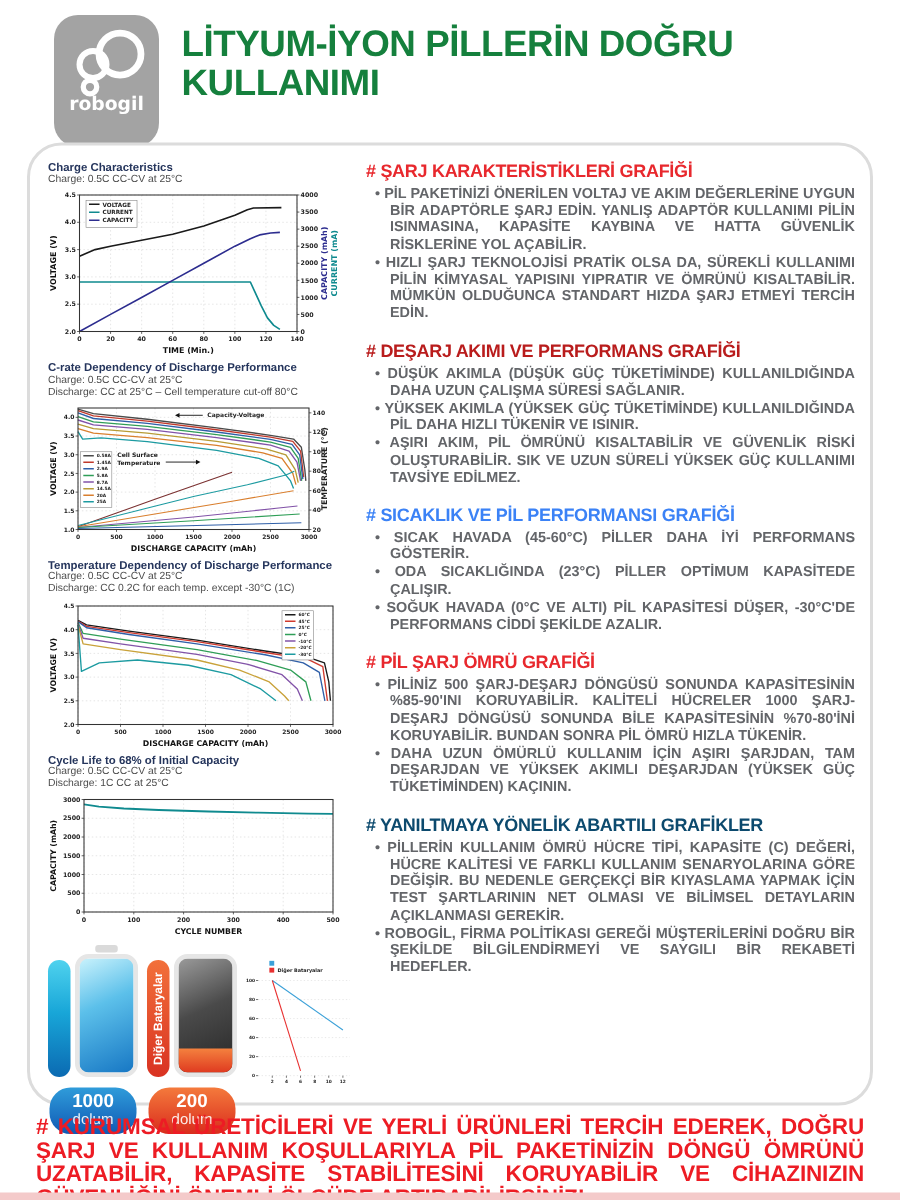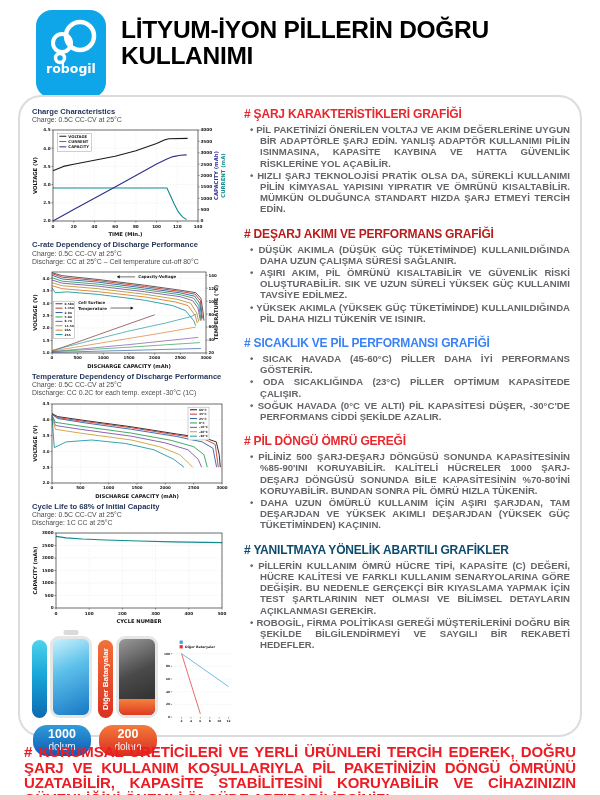--- a/index.html
+++ b/index.html
@@ -1,20 +1,20 @@
 <!DOCTYPE html>
 <html><head>
 <meta charset="utf-8">
 <style>
   html,body{margin:0;padding:0;background:#ffffff;}
   .page{position:relative;width:600px;height:800px;background:#ffffff;overflow:hidden;
         font-family:"Liberation Sans",sans-serif;}
   
   .header{position:absolute;top:10px;left:36px;display:flex;gap:15px;align-items:flex-start;}
-  .logo{width:70px;height:88px;background:#0ea5e9;border-radius:16px;flex:0 0 auto;}
+  .logo{width:70px;height:88px;background:#a3a3a3;border-radius:16px;flex:0 0 auto;}
   .title{font-size:24.5px;font-weight:800;line-height:1.05;width:430px;margin-top:7px;
          letter-spacing:-0.3px;text-transform:uppercase;}
   
   .panel{position:absolute;top:95px;left:18px;width:564px;height:642px;box-sizing:border-box;
          border:2.5px solid #dcdcdc;border-radius:23px;background:#fff;}
   .leftcol{position:absolute;left:12px;top:10px;width:204px;}
   .rightcol{position:absolute;left:224px;top:10px;width:326px;}
   
   .chart-block{margin-bottom:3px;}
   .c-title{font-size:7.6px;font-weight:700;color:#25355c;line-height:1.2;}
@@ -62,21 +62,21 @@
 
   <div class="header">
     <div class="logo">
       <svg viewBox="0 0 70 70" width="70" height="70">
         <circle cx="44" cy="26" r="14" fill="none" stroke="#ffffff" stroke-width="4.5"></circle>
         <circle cx="26" cy="33" r="9" fill="none" stroke="#ffffff" stroke-width="4"></circle>
         <circle cx="24" cy="48" r="4.5" fill="none" stroke="#ffffff" stroke-width="3.5"></circle>
         <text x="35" y="63" text-anchor="middle" fill="#ffffff" font-size="12.5" font-weight="bold" font-family="Liberation Sans, sans-serif">robogil</text>
       </svg>
     </div>
-    <div class="title" style="color: #000000;">LİTYUM-İYON PİLLERİN DOĞRU KULLANIMI</div>
+    <div class="title" style="color: #15803d;">LİTYUM-İYON PİLLERİN DOĞRU KULLANIMI</div>
   </div>
 
   <div class="panel">
 
     <div class="leftcol">
 
       <div class="chart-block">
         <div class="c-title">Charge Characteristics</div>
         <div class="c-sub">Charge: 0.5C CC-CV at 25°C</div>
         <svg class="c-svg" width="196" height="112" viewBox="0 0 196 112">
@@ -461,36 +461,36 @@
         <ul class="sec-list">
           <li>PİL PAKETİNİZİ ÖNERİLEN VOLTAJ VE AKIM DEĞERLERİNE UYGUN BİR ADAPTÖRLE ŞARJ EDİN. YANLIŞ ADAPTÖR KULLANIMI PİLİN ISINMASINA, KAPASİTE KAYBINA VE HATTA GÜVENLİK RİSKLERİNE YOL AÇABİLİR.</li>
           <li>HIZLI ŞARJ TEKNOLOJİSİ PRATİK OLSA DA, SÜREKLİ KULLANIMI PİLİN KİMYASAL YAPISINI YIPRATIR VE ÖMRÜNÜ KISALTABİLİR. MÜMKÜN OLDUĞUNCA STANDART HIZDA ŞARJ ETMEYİ TERCİH EDİN.</li>
         </ul>
       </div>
 
       <div class="section">
         <div class="sec-head" style="color: #b91c1c;">#  DEŞARJ AKIMI VE PERFORMANS GRAFİĞİ</div>
         <ul class="sec-list">
           <li>DÜŞÜK AKIMLA (DÜŞÜK GÜÇ TÜKETİMİNDE) KULLANILDIĞINDA DAHA UZUN ÇALIŞMA SÜRESİ SAĞLANIR.</li>
+          <li>YÜKSEK AKIMLA (YÜKSEK GÜÇ TÜKETİMİNDE) KULLANILDIĞINDA PİL DAHA HIZLI TÜKENİR VE ISINIR.</li>
           <li>AŞIRI AKIM, PİL ÖMRÜNÜ KISALTABİLİR VE GÜVENLİK RİSKİ OLUŞTURABİLİR. SIK VE UZUN SÜRELİ YÜKSEK GÜÇ KULLANIMI TAVSİYE EDİLMEZ.</li>
-          <li>YÜKSEK AKIMLA (YÜKSEK GÜÇ TÜKETİMİNDE) KULLANILDIĞINDA PİL DAHA HIZLI TÜKENİR VE ISINIR.</li>
         </ul>
       </div>
 
       <div class="section">
         <div class="sec-head" style="color: #3b82f6;">#  SICAKLIK VE PİL PERFORMANSI GRAFİĞİ</div>
         <ul class="sec-list">
           <li>SICAK HAVADA (45-60°C) PİLLER DAHA İYİ PERFORMANS GÖSTERİR.</li>
           <li>ODA SICAKLIĞINDA (23°C) PİLLER OPTİMUM KAPASİTEDE ÇALIŞIR.</li>
           <li>SOĞUK HAVADA (0°C VE ALTI) PİL KAPASİTESİ DÜŞER, -30°C'DE PERFORMANS CİDDİ ŞEKİLDE AZALIR.</li>
         </ul>
       </div>
 
       <div class="section">
-        <div class="sec-head" style="color: rgb(232, 40, 45);">#  PİL DÖNGÜ ÖMRÜ GEREĞİ</div>
+        <div class="sec-head" style="color: rgb(232, 40, 45);">#  PİL ŞARJ ÖMRÜ GRAFİĞİ</div>
         <ul class="sec-list">
           <li>PİLİNİZ 500 ŞARJ-DEŞARJ DÖNGÜSÜ SONUNDA KAPASİTESİNİN %85-90'INI KORUYABİLİR. KALİTELİ HÜCRELER 1000 ŞARJ-DEŞARJ DÖNGÜSÜ SONUNDA BİLE KAPASİTESİNİN %70-80'İNİ KORUYABİLİR. BUNDAN SONRA PİL ÖMRÜ HIZLA TÜKENİR.</li>
           <li>DAHA UZUN ÖMÜRLÜ KULLANIM İÇİN AŞIRI ŞARJDAN, TAM DEŞARJDAN VE YÜKSEK AKIMLI DEŞARJDAN (YÜKSEK GÜÇ TÜKETİMİNDEN) KAÇININ.</li>
         </ul>
       </div>
 
       <div class="section">
         <div class="sec-head" style="color: #0c4a6e;">#  YANILTMAYA YÖNELİK ABARTILI GRAFİKLER</div>
         <ul class="sec-list">
           <li>PİLLERİN KULLANIM ÖMRÜ HÜCRE TİPİ, KAPASİTE (C) DEĞERİ, HÜCRE KALİTESİ VE FARKLI KULLANIM SENARYOLARINA GÖRE DEĞİŞİR. BU NEDENLE GERÇEKÇİ BİR KIYASLAMA YAPMAK İÇİN TEST ŞARTLARININ NET OLMASI VE BİLİMSEL DETAYLARIN AÇIKLANMASI GEREKİR.</li>

